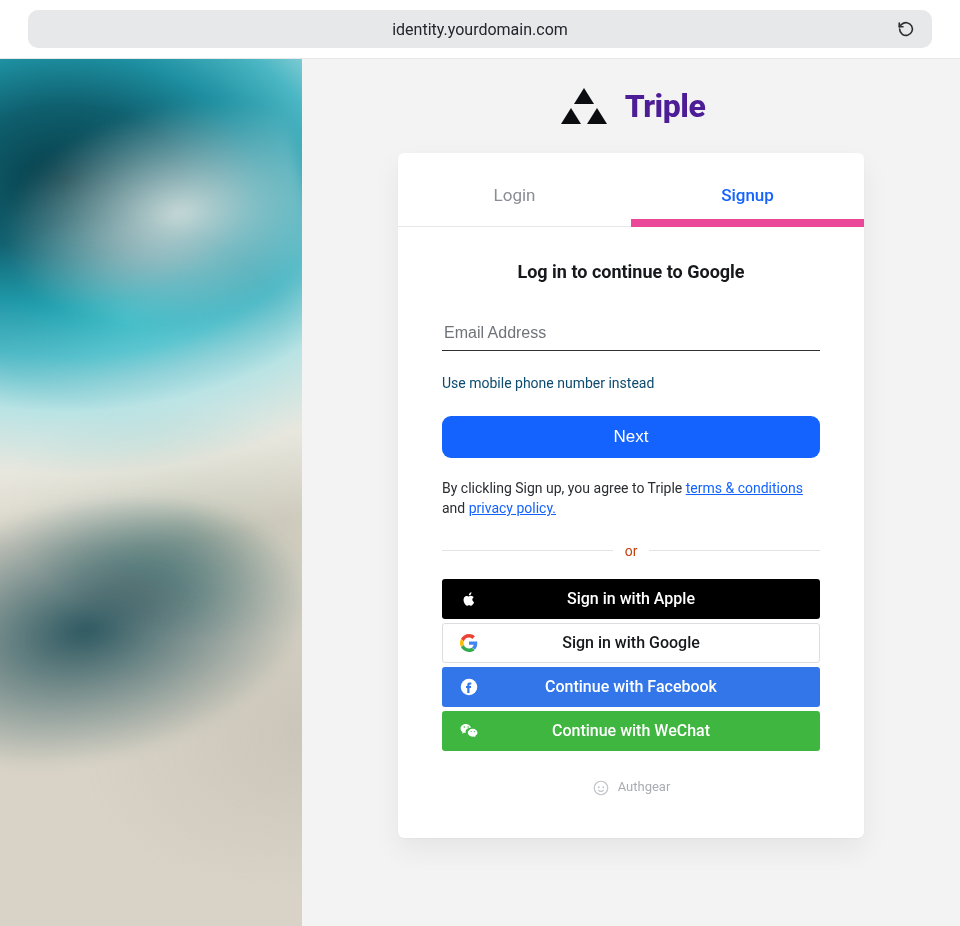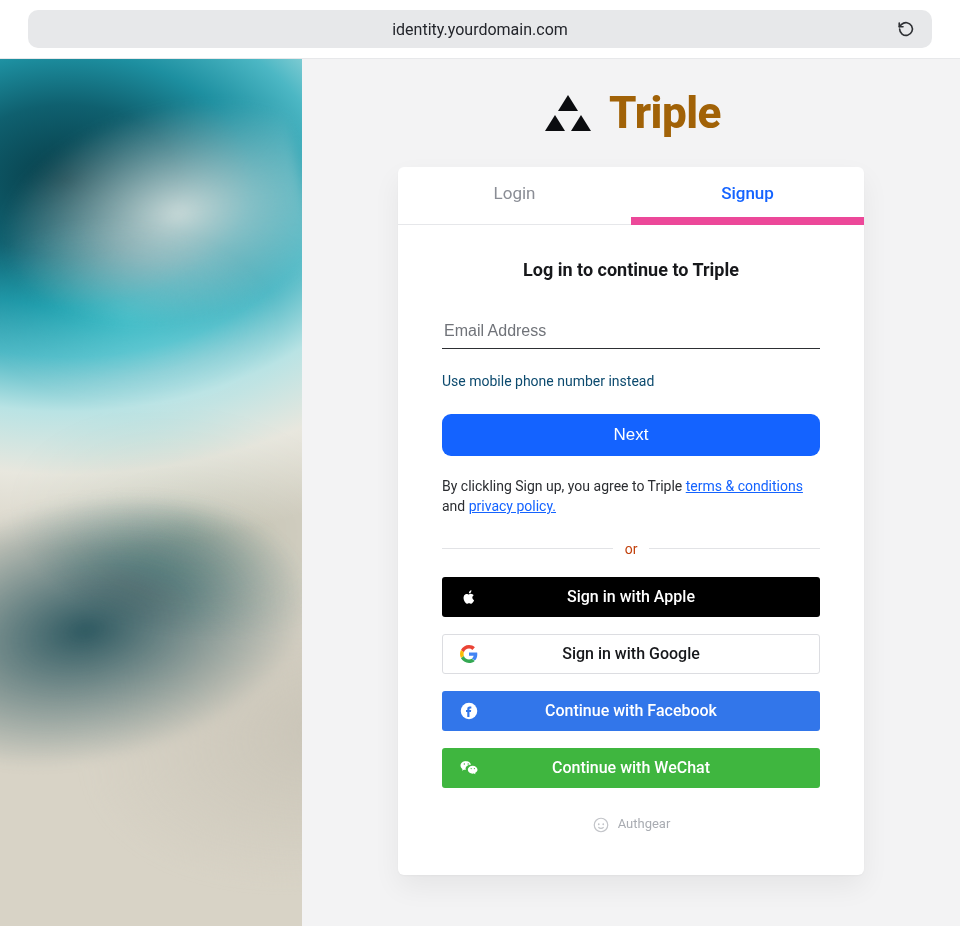--- a/index.html
+++ b/index.html
@@ -36,46 +36,46 @@
     transform: rotate(9deg);
     mix-blend-mode: overlay;
     filter: blur(4px);
     opacity:.9;
   }
 
   .content { flex:1; background:#f3f3f4; display:flex; flex-direction:column; align-items:center; }
 
   .brand { display:flex; align-items:center; gap:14px; margin-top:28px; }
   .brand .logo { width:54px; height:36px; display:flex; align-items:flex-end; justify-content:center; }
-  .brand .name { font-size:44px; font-weight:800; letter-spacing:-0.5px; color:#a16207; }
+  .brand .name { font-size:32px; font-weight:800; letter-spacing:-0.5px; color:#4c1d95; }
 
   .card { width: 466px; background:#fff; margin-top:28px; border-radius:6px; box-shadow: 0 1px 2px rgba(0,0,0,0.03), 0 12px 28px rgba(0,0,0,0.06); overflow:hidden; }
 
   .tabs { display:flex; border-bottom:1px solid #e6e7ea; }
-  .tab { flex:1; text-align:center; padding:16px 0 14px; font-size:17px; cursor:pointer; }
+  .tab { flex:1; text-align:center; padding:32px 0 14px; font-size:17px; cursor:pointer; }
   .tab.inactive { color:#8a8d95; }
   .tab.active { color:#1463ff; font-weight:500; border-bottom:8px solid #ec4899; margin-bottom:-1px; }
 
   .card-body { padding: 26px 44px 20px; }
   .heading { text-align:center; font-size:18px; font-weight:700; color:#17181b; margin-top:8px; }
 
   .field { margin-top:36px; width:100%; border:0; border-bottom:1px solid #2d2f33; padding:6px 2px 8px; font-size:16px; color:#2c2e33; background:transparent; outline:none; }
   .field::placeholder { color:#707379; }
 
   .alt-link { display:inline-block; margin-top:24px; color:#0c4a6e; font-size:14px; cursor:pointer; }
 
   .primary-btn { display:block; width:100%; margin-top:24px; background:#1463ff; color:#fff; border:0; border-radius:9px; height:42px; font-size:17px; font-weight:500; cursor:pointer; }
 
   .legal { margin-top:20px; font-size:14px; color:#2b2d31; line-height:1.45; }
   .legal a { color:#1463ff; text-decoration:underline; cursor:pointer; }
 
   .divider { display:flex; align-items:center; gap:12px; margin-top:24px; color:#c2410c; font-size:14px; }
   .divider::before, .divider::after { content:""; flex:1; height:1px; background:#e2e3e6; }
 
-  .social { display:flex; flex-direction:column; gap:17px; margin-top:20px; }
+  .social { display:flex; flex-direction:column; gap:4px; margin-top:20px; }
   .social-btn { position:relative; height:40px; border-radius:3px; display:flex; align-items:center; justify-content:center; font-size:16px; font-weight:500; cursor:pointer; border:1px solid transparent; }
   .social-btn .icon { position:absolute; left:16px; top:50%; transform:translateY(-50%); width:20px; height:20px; display:flex; align-items:center; justify-content:center; }
   .btn-apple { background:#000; color:#fff; }
   .btn-google { background:#fff; color:#17181b; border:1px solid #dcdde1; }
   .btn-facebook { background:#3276ea; color:#fff; }
   .btn-wechat { background:#3fb63f; color:#fff; }
 
   .footer-brand { display:flex; align-items:flex-start; justify-content:center; gap:8px; color:#a9acb2; font-size:13px; margin:28px 0 18px; }
   .footer-brand svg { opacity:.7; }
 </style>
@@ -113,21 +113,21 @@
 
     <div class="card">
 
       <div class="tabs">
         <div class="tab inactive">Login</div>
         <div class="tab active">Signup</div>
       </div>
 
       <div class="card-body">
 
-        <div class="heading">Log in to continue to Triple</div>
+        <div class="heading">Log in to continue to Google</div>
 
         <input class="field" type="text" placeholder="Email Address" style="">
 
         <a class="alt-link">Use mobile phone number instead</a>
 
         <button class="primary-btn">Next</button>
 
         <p class="legal">
           <span>By clickling Sign up, you agree to Triple </span><a>terms &amp; conditions</a><span> and </span><a>privacy policy.</a>
         </p>

